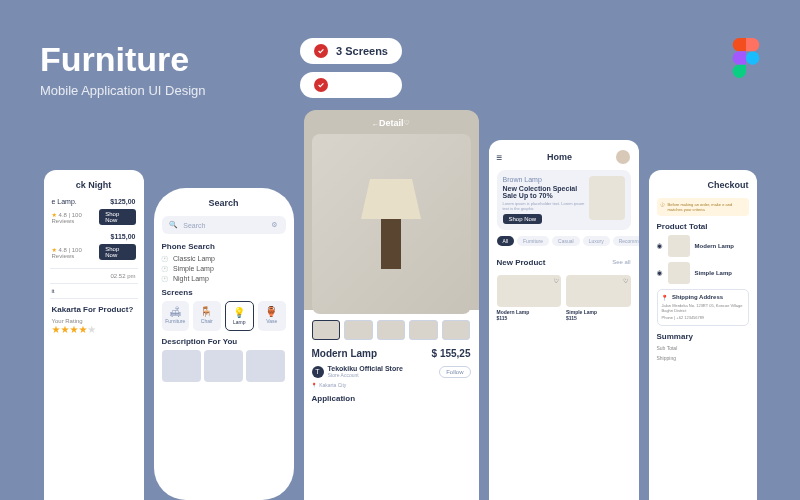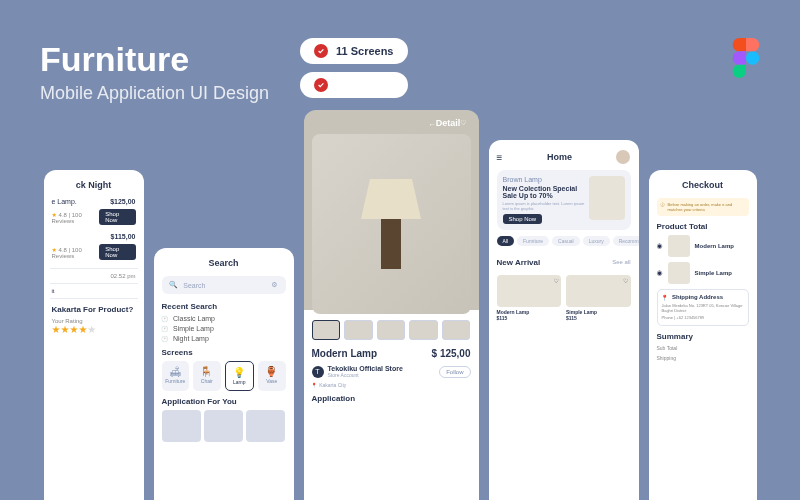--- a/index.html
+++ b/index.html
@@ -1,28 +1,28 @@
 <!DOCTYPE html>
 <html><head>
   <meta charset="utf-8">
   <style>
     * { margin: 0; padding: 0; box-sizing: border-box; }
     body { font-family: -apple-system, BlinkMacSystemFont, 'Segoe UI', sans-serif; background: #7a8caf; width: 800px; height: 500px; overflow: hidden; position: relative; }
     .hero { position: absolute; top: 40px; left: 40px; }
     .hero h1 { color: #fff; font-size: 34px; font-weight: 700; }
-    .hero p { color: #e8ebf2; font-size: 18px; margin-top: 4px; }
+    .hero p { color: #e8ebf2; font-size: 13px; margin-top: 4px; }
     .badges { position: absolute; top: 38px; left: 300px; display: flex; flex-direction: column; gap: 8px; }
     .badge { background: #fff; border-radius: 18px; padding: 6px 14px; display: flex; align-items: center; gap: 8px; font-size: 11px; font-weight: 600; color: #2a3550; }
     .badge .check { width: 14px; height: 14px; background: #d32f2f; border-radius: 50%; display: flex; align-items: center; justify-content: center; }
     .badge .check svg { width: 8px; height: 8px; }
     .figma-logo { position: absolute; top: 38px; right: 40px; width: 28px; height: 40px; }
     .screens { position: absolute; bottom: 0; left: 0; right: 0; display: flex; justify-content: center; gap: 10px; align-items: flex-end; }
     .screen { background: #fff; border-radius: 12px 12px 0 0; padding: 10px 8px; font-size: 7px; color: #2a3550; overflow: hidden; }
     .s1 { width: 100px; height: 330px; }
-    .s2 { width: 140px; height: 252px; }
+    .s2 { width: 140px; height: 312px; border-radius: 32px; }
     .s3 { width: 175px; height: 390px; }
     .s4 { width: 150px; height: 360px; }
     .s5 { width: 108px; height: 330px; }
     .screen-title { font-weight: 700; font-size: 9px; text-align: center; margin-bottom: 8px; }
     .row { display: flex; justify-content: space-between; align-items: center; margin-bottom: 4px; }
     .price { font-weight: 700; color: #2a3550; }
     .star { color: #f7a81b; font-size: 6px; }
     .btn-sm { background: #2a3550; color: #fff; border-radius: 3px; padding: 2px 6px; font-size: 6px; display: inline-block; }
     .btn-outline { border: 1px solid #cbd3e5; border-radius: 8px; padding: 2px 6px; font-size: 6px; color: #7a8caf; }
     .search-bar { background: #f0f2f8; border-radius: 6px; padding: 5px 8px; display: flex; align-items: center; gap: 5px; font-size: 7px; color: #9aa5be; margin-bottom: 8px; }
@@ -35,21 +35,21 @@
     .cat-icon { font-size: 10px; display: block; margin-bottom: 1px; }
     .thumb-row { display: flex; gap: 3px; }
     .thumb { flex: 1; height: 32px; background: #d8dce8; border-radius: 4px; }
     .detail-img { width: 100%; height: 180px; background: linear-gradient(135deg, #d8d4cc 0%, #c8c3b8 100%); border-radius: 8px; position: relative; margin-bottom: 6px; }
     .lamp { position: absolute; left: 50%; top: 50%; transform: translate(-50%, -50%); width: 60px; height: 90px; }
     .lamp-shade { width: 60px; height: 40px; background: #e8dfc8; border-radius: 4px 4px 0 0; clip-path: polygon(15% 0, 85% 0, 100% 100%, 0 100%); }
     .lamp-base { width: 20px; height: 50px; background: #5a4530; margin: 0 auto; }
     .mini-thumbs { display: flex; gap: 4px; margin-bottom: 8px; }
     .mini-thumb { flex: 1; height: 20px; background: #d8d4cc; border-radius: 3px; border: 1px solid #cbd3e5; }
     .mini-thumb.active { border-color: #2a3550; }
-    .s3-head { display: flex; justify-content: flex-end; align-items: center; color: #fff; padding: 2px 4px; margin-bottom: 4px; }
+    .s3-head { display: flex; justify-content: center; align-items: center; color: #fff; padding: 2px 4px; margin-bottom: 4px; }
     .name-price { display: flex; justify-content: space-between; align-items: center; margin-bottom: 6px; }
     .name-price .n { font-weight: 700; font-size: 10px; }
     .name-price .p { font-weight: 700; font-size: 10px; }
     .store-row { display: flex; align-items: center; gap: 4px; margin-bottom: 4px; }
     .store-ic { width: 12px; height: 12px; background: #2a3550; color: #fff; border-radius: 50%; font-size: 7px; display: flex; align-items: center; justify-content: center; }
     .store-info { flex: 1; }
     .store-name { font-weight: 700; font-size: 7px; }
     .store-sub { font-size: 5px; color: #9aa5be; }
     .banner { background: #f0f2f8; border-radius: 8px; padding: 6px; display: flex; gap: 4px; margin-bottom: 6px; }
     .banner-txt { flex: 1; }
@@ -87,21 +87,21 @@
   <p>Mobile Application UI Design</p>
 </div>
 
 <div class="badges">
   <div class="badge">
     <span class="check">
         <svg viewBox="0 0 10 10">
           <path d="M2 5l2 2 4-4" stroke="#fff" stroke-width="1.5" fill="none"></path>
         </svg>
       </span>
-    <span>11 Screens</span>
+    <span>3 Screens</span>
   </div>
   <div class="badge">
     <span class="check">
         <svg viewBox="0 0 10 10">
           <path d="M2 5l2 2 4-4" stroke="#fff" stroke-width="1.5" fill="none"></path>
         </svg>
       </span>
   </div>
 </div>
 
@@ -143,38 +143,38 @@
     <div class="star" style="font-size:10px;">★★★★<span style="color:#ddd">★</span></div>
   </div>
 
   <div class="screen s2">
     <div class="screen-title">Search</div>
     <div class="search-bar">
       <span>🔍</span>
       <span>Search</span>
       <span style="margin-left:auto">⚙</span>
     </div>
-    <div class="section-h">Recent Search</div>
+    <div class="section-h">Phone Search</div>
     <div class="recent-item">
         <span>Classic Lamp</span>
       </div>
     <div class="recent-item">
         <span>Simple Lamp</span>
       </div>
     <div class="recent-item">
         <span>Night Lamp</span>
       </div>
     <div class="section-h">Screens</div>
     <div class="cat-row">
       <div class="cat-item"><span class="cat-icon">🛋</span><span>Furniture</span></div>
       <div class="cat-item"><span class="cat-icon">🪑</span><span>Chair</span></div>
       <div class="cat-item active"><span class="cat-icon">💡</span><span>Lamp</span></div>
       <div class="cat-item"><span class="cat-icon">🏺</span><span>Vase</span></div>
     </div>
-    <div class="section-h">Application For You</div>
+    <div class="section-h">Description For You</div>
     <div class="thumb-row">
       <div class="thumb"></div>
       <div class="thumb"></div>
       <div class="thumb"></div>
     </div>
   </div>
 
   <div class="screen s3" style="padding-top:6px;background:linear-gradient(#c8c3b8 0,#c8c3b8 200px,#fff 200px)">
     <div class="s3-head">
       <span>←</span>
@@ -189,21 +189,21 @@
     </div>
     <div class="mini-thumbs">
       <div class="mini-thumb active"></div>
       <div class="mini-thumb"></div>
       <div class="mini-thumb"></div>
       <div class="mini-thumb"></div>
       <div class="mini-thumb"></div>
     </div>
     <div class="name-price">
       <span class="n">Modern Lamp</span>
-      <span class="p">$ 125,00</span>
+      <span class="p">$ 155,25</span>
     </div>
     <div class="store-row">
       <div class="store-ic">T</div>
       <div class="store-info">
         <div class="store-name">Tekokiku Official Store</div>
         <div class="store-sub">Store Account</div>
       </div>
       <span class="btn-outline">Follow</span>
     </div>
     <div style="font-size:5px;color:#9aa5be;margin-bottom:6px;">📍 <span>Kakarta City</span></div>
@@ -226,21 +226,21 @@
       <div class="banner-img"></div>
     </div>
     <div class="pills">
       <span class="pill active">All</span>
       <span class="pill">Furniture</span>
       <span class="pill">Casual</span>
       <span class="pill">Luxury</span>
       <span class="pill">Recommend</span>
     </div>
     <div class="row">
-      <span class="section-h">New Arrival</span>
+      <span class="section-h">New Product</span>
       <span class="see-all">See all</span>
     </div>
     <div class="card-row">
       <div class="prod-card">
         <div class="prod-img">
             <span class="heart">♡</span>
           </div>
         <div class="prod-name">Modern Lamp</div>
         <div class="prod-price">$115</div>
       </div>
@@ -248,21 +248,21 @@
         <div class="prod-img">
             <span class="heart">♡</span>
           </div>
         <div class="prod-name">Simple Lamp</div>
         <div class="prod-price">$115</div>
       </div>
     </div>
   </div>
 
   <div class="screen s5">
-    <div class="screen-title" style="">Checkout</div>
+    <div class="screen-title" style="text-align:right">Checkout</div>
     <div class="alert">
         <span>ⓘ</span>
         <span>Before making an order, make e and matches your criteria</span>
       </div>
     <div class="section-h">Product Total</div>
     <div class="list-item">
       <span>◉</span>
       <div class="list-thumb"></div>
       <div class="list-info">
           <div style="font-weight:700;font-size:6px">Modern Lamp</div>

